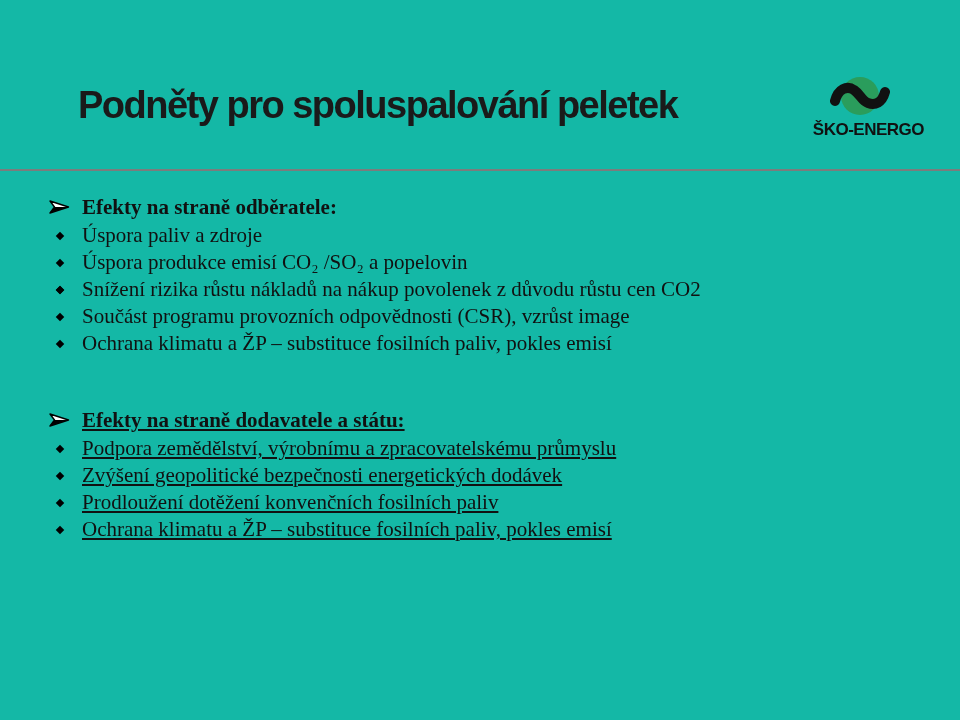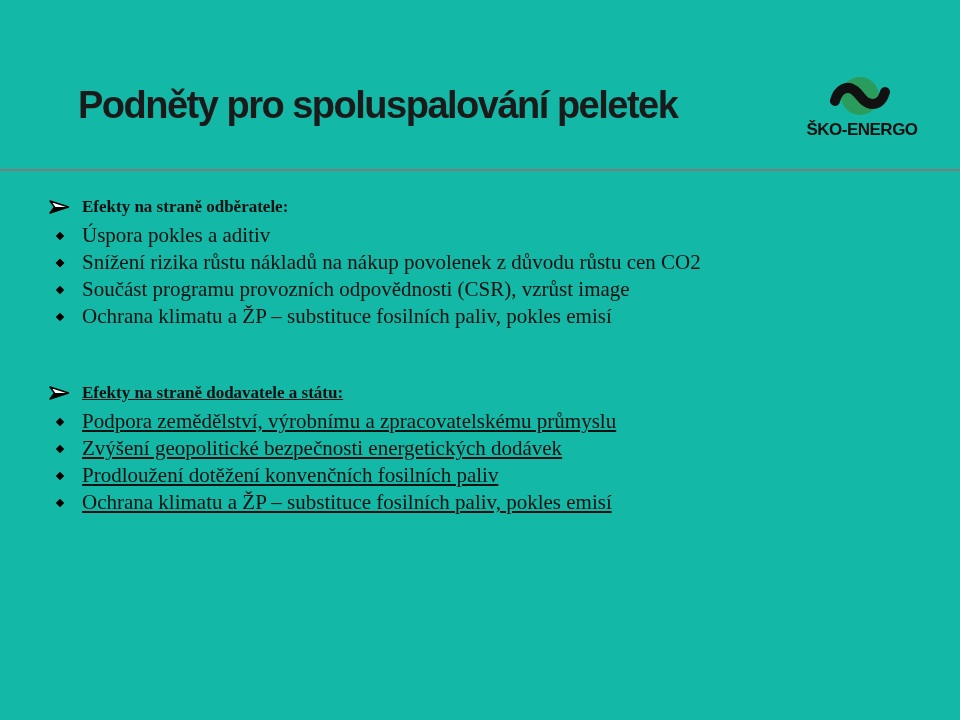--- a/index.html
+++ b/index.html
@@ -33,40 +33,40 @@
   }
   .logo-mark{
     position:absolute;
     left:30px;top:0;
     width:60px;height:50px;
   }
   .logo-text{
     position:absolute;
     left:0;top:48px;
     width:124px;
-    text-align:center;
+    text-align:right;
     font-family:"Liberation Sans","DejaVu Sans",sans-serif;
     font-weight:bold;
     font-size:17px;
     letter-spacing:-0.5px;
     color:#111111;
     white-space:nowrap;
   }
   .content{
     position:absolute;
     left:0;top:192px;
     width:960px;
     color:#111111;
   }
   .section + .section{margin-top:48px;text-decoration:underline;}
   .section-header{
     position:relative;
     padding-left:82px;
     font-weight:bold;
-    font-size:17px;
+    font-size:21px;
     line-height:30px;
     white-space:nowrap;
   }
   .arrow-bullet{
     position:absolute;
     left:49px;top:5px;
     width:21px;height:20px;
   }
   .bullet-line{
     position:relative;
@@ -105,21 +105,25 @@
     <div class="section">
       <div class="section-header">
         <svg class="arrow-bullet" viewBox="0 0 21 20" xmlns="http://www.w3.org/2000/svg">
           <polygon points="1,4 19.5,10 1,16 5.5,10" fill="#ffffff" stroke="#000000" stroke-width="1.4" stroke-linejoin="round"></polygon>
           <polygon points="1,16 19.5,10 5.5,10" fill="#000000"></polygon>
         </svg>
         <span>Efekty na straně odběratele:</span>
       </div>
       <div class="bullet-line">
         <span class="diamond-bullet"></span>
-        <span>Úspora pokles a aditiv</span>
+        <span>Úspora paliv a zdroje</span>
+      </div>
+      <div class="bullet-line">
+        <span class="diamond-bullet"></span>
+        <span>Úspora produkce emisí CO₂ /SO₂ a popelovin</span>
       </div>
       <div class="bullet-line">
         <span class="diamond-bullet"></span>
       </div>
       <div class="bullet-line">
         <span class="diamond-bullet"></span>
         <span>Snížení rizika růstu nákladů na nákup povolenek z důvodu růstu cen CO2</span>
       </div>
       <div class="bullet-line">
         <span class="diamond-bullet"></span>

